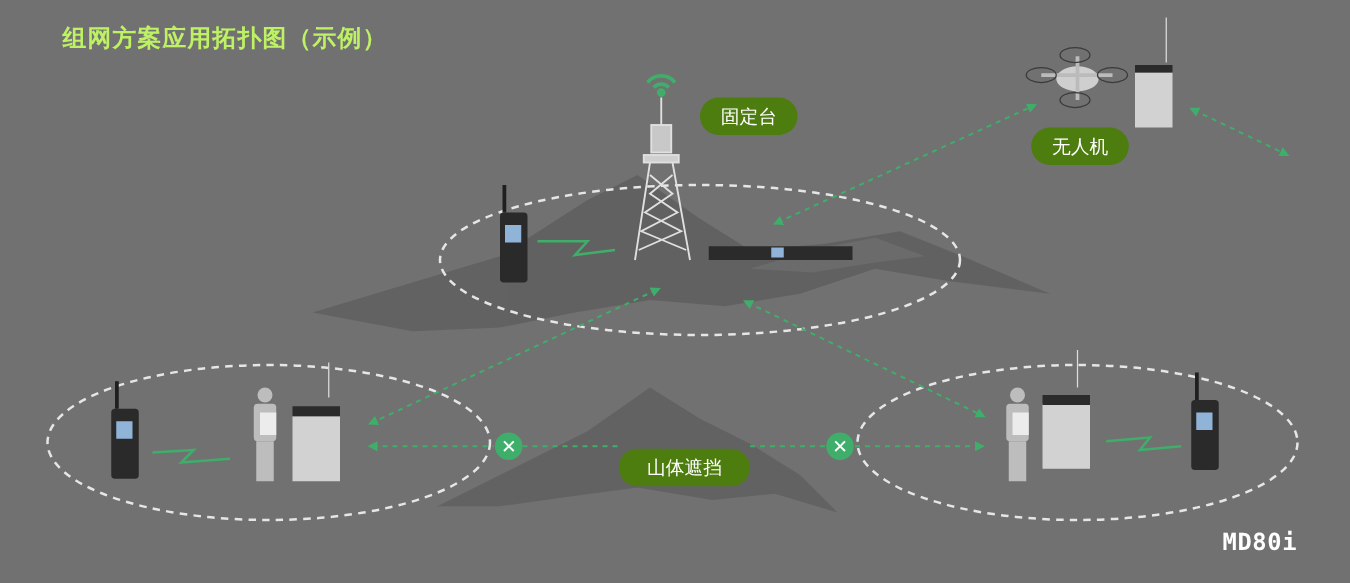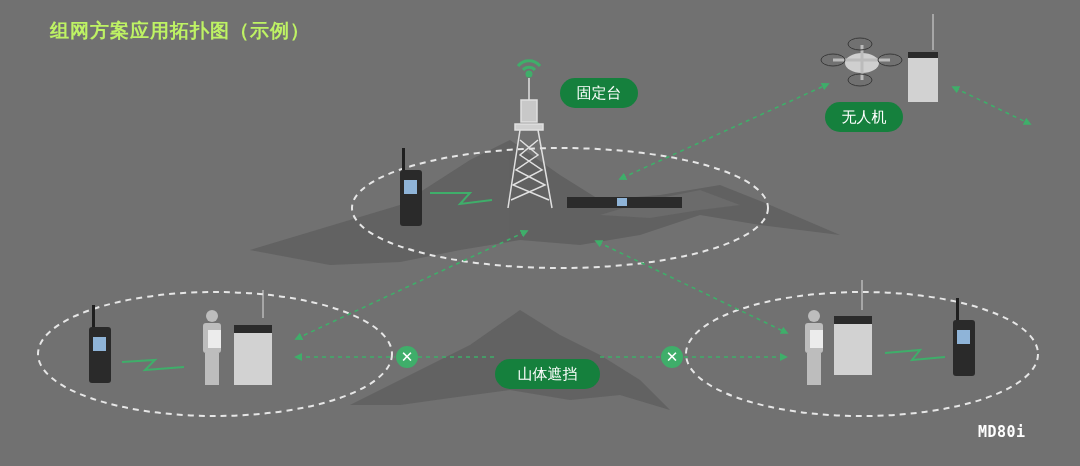--- a/index.html
+++ b/index.html
@@ -8,26 +8,26 @@
     background: #717171;
     font-family: "DejaVu Sans", "Liberation Sans", sans-serif;
     position: relative;
   }
   .title {
     position: absolute; left: 50px; top: 18px;
     color: #bef264; font-size: 19px; font-weight: bold; letter-spacing: 1px;
   }
   .model {
     position: absolute; left: 978px; top: 423px;
-    color: #ffffff; font-size: 15px; font-weight: bold; letter-spacing: 0.5px;
+    color: #ffffff; font-size: 19px; font-weight: bold; letter-spacing: 0.5px;
     font-family: "DejaVu Sans Mono", "Liberation Mono", monospace;
   }
   svg.canvas { position: absolute; left: 0; top: 0; }
   .bubble {
-    position: absolute; background: #15803d; color: #ffffff;
+    position: absolute; background: #4d7c0f; color: #ffffff;
     font-size: 15px; text-align: center; border-radius: 16px;
     line-height: 30px; height: 30px;
   }
   .xbtn {
     position: absolute; width: 22px; height: 22px; border-radius: 50%;
     background: #3fae6a; color: #fff; font-size: 15px; font-weight: bold;
     text-align: center; line-height: 22px;
   }
 </style>
 </head>

